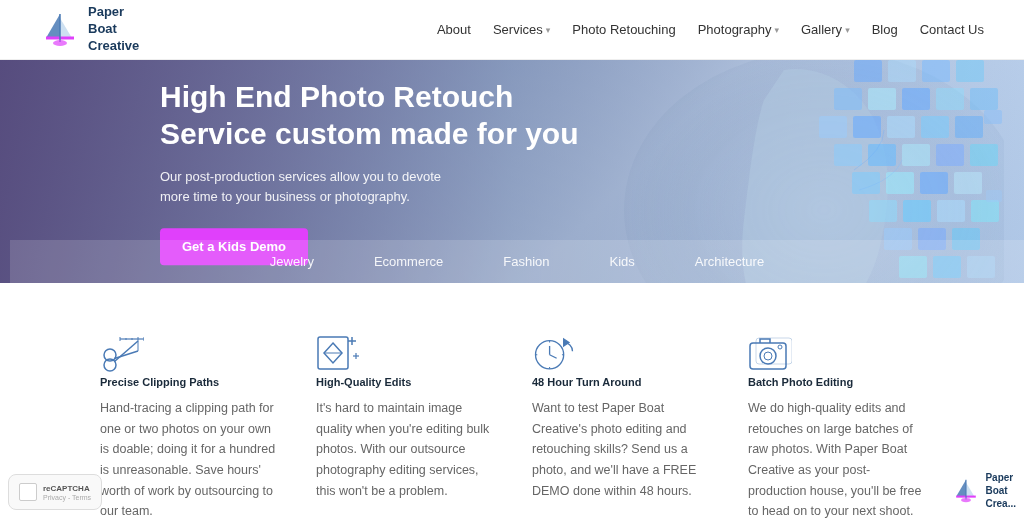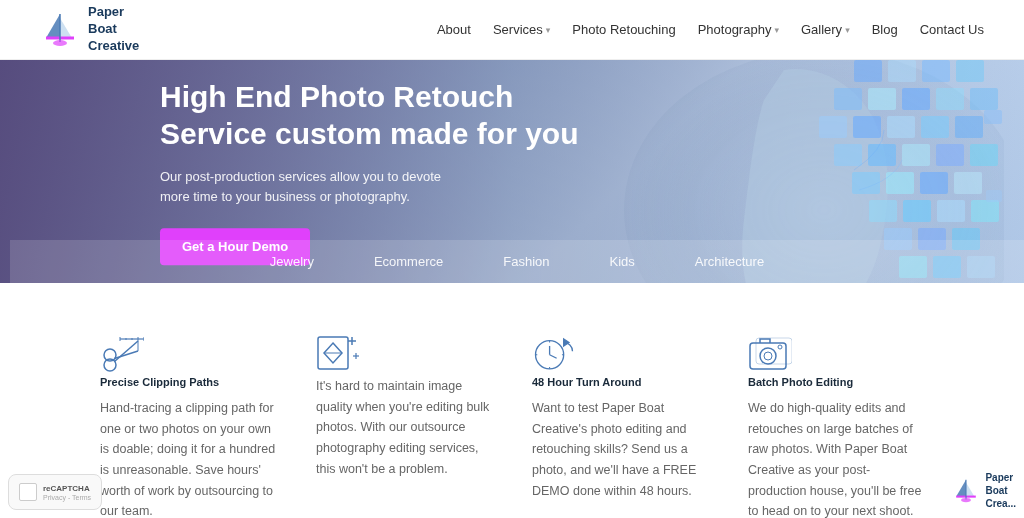--- a/index.html
+++ b/index.html
@@ -311,21 +311,21 @@
       <path d="M330,120 Q360,100 360,80" stroke="#6af" stroke-width="0.8" fill="none" opacity="0.4"></path>
       <path d="M335,140 Q370,130 378,110" stroke="#7bf" stroke-width="0.8" fill="none" opacity="0.4"></path>
 
       <path d="M190,315 C210,290 230,280 250,270 C270,260 290,280 310,280 C340,282 370,260 400,250 L430,315 Z" fill="#b0c8d8" opacity="0.4"></path>
     </svg>
   </div>
 
   <div class="hero-content">
     <h1 class="hero-title">High End Photo Retouch Service custom made for you</h1>
     <p class="hero-subtitle">Our post-production services allow you to devote more time to your business or photography.</p>
-    <button class="hero-btn">Get a Hour Demo</button>
+    <button class="hero-btn">Get a Kids Demo</button>
   </div>
 
   <div class="category-bar">
     <span class="category-item">Jewelry</span>
     <span class="category-item">Ecommerce</span>
     <span class="category-item">Fashion</span>
     <span class="category-item">Kids</span>
     <span class="category-item">Architecture</span>
   </div>
 </section>
@@ -358,20 +358,21 @@
 
       <polygon points="17,10 26,20 17,30 8,20" stroke="#4a7ab5" stroke-width="1.5" fill="none"></polygon>
 
       <line x1="8" y1="20" x2="26" y2="20" stroke="#4a7ab5" stroke-width="1"></line>
 
       <line x1="36" y1="4" x2="36" y2="12" stroke="#4a7ab5" stroke-width="1.5"></line>
       <line x1="32" y1="8" x2="40" y2="8" stroke="#4a7ab5" stroke-width="1.5"></line>
       <line x1="40" y1="20" x2="40" y2="26" stroke="#4a7ab5" stroke-width="1.2"></line>
       <line x1="37" y1="23" x2="43" y2="23" stroke="#4a7ab5" stroke-width="1.2"></line>
     </svg>
+    <div class="feature-title">High-Quality Edits</div>
     <div class="feature-desc">It's hard to maintain image quality when you're editing bulk photos. With our outsource photography editing services, this won't be a problem.</div>
   </div>
 
   <div class="feature-card">
     <svg class="icon-svg" viewBox="0 0 50 40">
 
       <circle cx="20" cy="22" r="16" stroke="#4a7ab5" stroke-width="1.5" fill="none"></circle>
       <line x1="20" y1="22" x2="20" y2="12" stroke="#4a7ab5" stroke-width="1.5"></line>
       <line x1="20" y1="22" x2="28" y2="26" stroke="#4a7ab5" stroke-width="1.5"></line>
 

